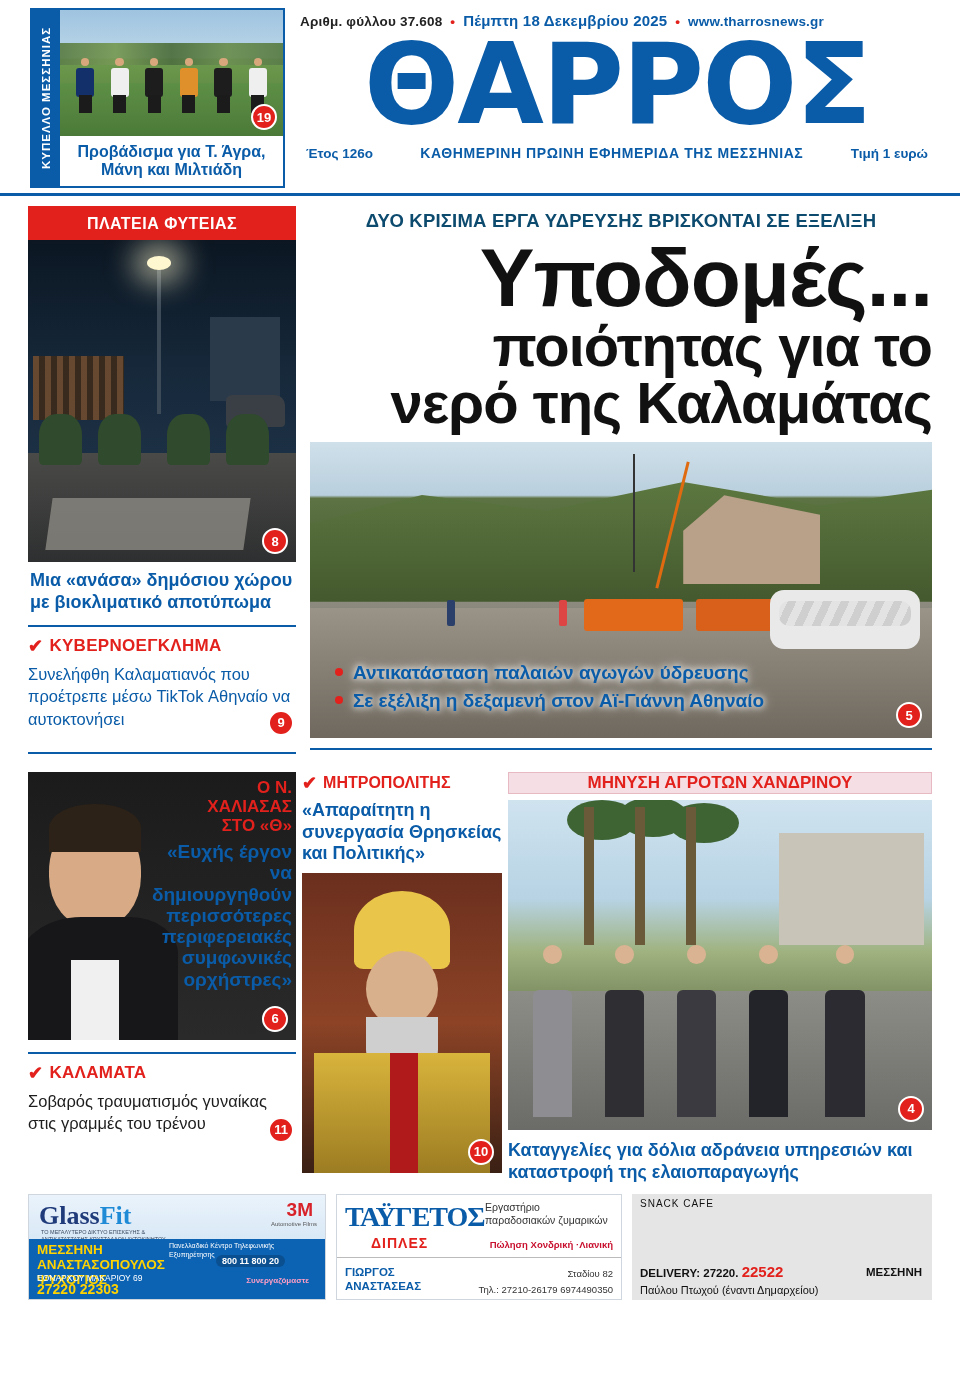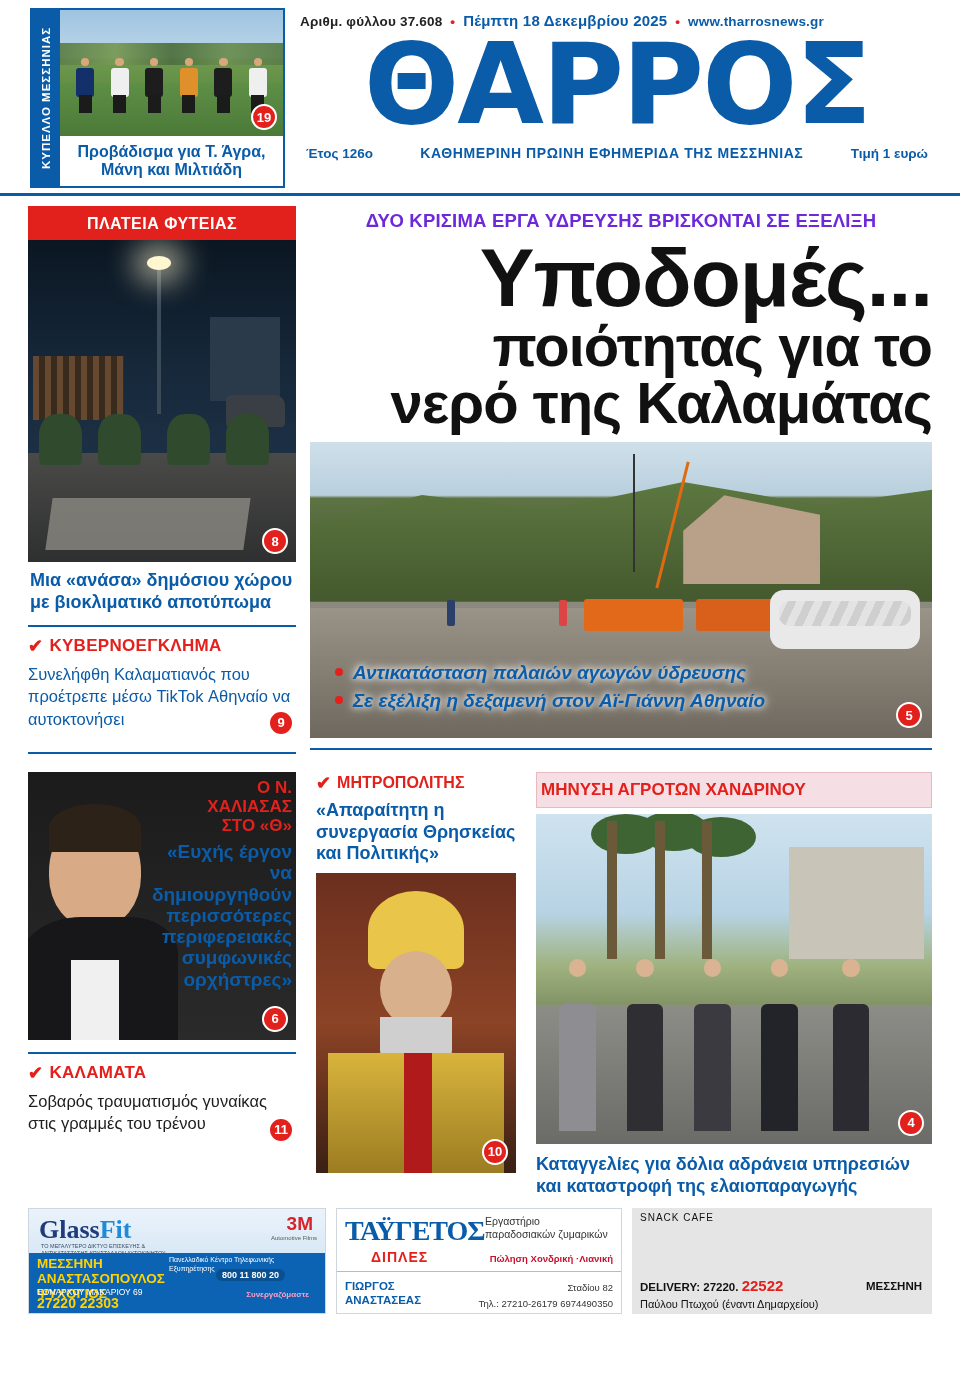--- a/index.html
+++ b/index.html
@@ -136,21 +136,21 @@
   .kicker {
     color: #e2211c; font-weight: bold; font-size: 17px; letter-spacing: .3px;
     display: flex; align-items: center; gap: 6px;
   }
   .check { color: #e2211c; font-size: 18px; font-weight: bold; }
   .body-blue { color: #0a5ca8; font-size: 16.5px; line-height: 1.35; padding-top: 6px; }
   .body-dark { color: #1d1d1d; font-size: 16.5px; line-height: 1.35; padding-top: 6px; }
 
   
   .overline {
-    color: #6d28d9; font-weight: bold; font-size: 18.5px; text-align: center;
+    color: #0c4a6e; font-weight: bold; font-size: 18.5px; text-align: center;
     letter-spacing: .2px; padding: 4px 0 6px 0;
   }
   .headline {
     text-align: right; font-weight: bold; color: #111;
     line-height: .98; letter-spacing: -1px;
   }
   .headline .l1 { font-size: 82px; }
   .headline .l2 { font-size: 58px; }
   .headline .l3 { font-size: 58px; }
 
@@ -166,29 +166,29 @@
   .work-photo .t1 { left: 44%; width: 16%; background: #e2681a; }
   .work-photo .t2 { left: 62%; width: 14%; background: #d9601a; }
   .work-photo .mixer { position: absolute; right: 2%; bottom: 30%; width: 24%; height: 20%; background: #e9e9e9; border-radius: 14px; }
   .work-photo .mixer::after { content:""; position:absolute; left: 6%; right: 6%; top: 18%; height: 42%; background: repeating-linear-gradient(115deg,#e3e3e3 0 8px,#cfcfcf 8px 16px); border-radius: 10px; }
   .work-photo .hook { position: absolute; left: 52%; top: 4%; width: 2px; height: 40%; background: #333; }
   .work-photo .worker { position: absolute; bottom: 38%; width: 8px; height: 26px; background: #d44; border-radius: 2px; }
   .work-photo .w1 { left: 40%; } .work-photo .w2 { left: 22%; background:#2a3f6a; }
 
   .bullets {
     position: absolute; left: 4%; bottom: 8%;
-    color: #0a5ca8; font-weight: bold; font-style: italic; font-size: 19px;
+    color: #0a5ca8; font-weight: bold; font-size: 19px;
     line-height: 1.45; text-shadow: 0 0 6px rgba(255,255,255,.95), 0 0 12px rgba(255,255,255,.9); margin-top: 16px;
   }
   .bullets li { list-style: none; position: relative; padding-left: 18px; }
   .bullets li::before { content: ""; position: absolute; left: 0; top: 9px; width: 8px; height: 8px; background: #e2211c; border-radius: 50%; }
   .bullets ul { margin: 0; padding: 0; }
 
   
-  .row2 { display: flex; gap: 20px; margin-top: 10px; }
+  .row2 { display: flex; gap: 6px; margin-top: 10px; }
   .col2-a { width: 268px; }
   .col2-b { width: 200px; }
   .col2-c { flex: 1; }
 
   .chalias {
     position: relative; height: 268px; overflow: hidden;
     background: linear-gradient(#1b1b1b,#2a2a2a);
   }
   .chalias .face { position: absolute; left: 8%; top: 16%; width: 34%; padding-top: 42%; border-radius: 50% 50% 45% 45%; background: #d8ab86; }
   .chalias .hair { position: absolute; left: 8%; top: 12%; width: 34%; height: 18%; border-radius: 50% 50% 0 0; background: #2c2218; }
@@ -223,22 +223,22 @@
   .agro .person .body { position: absolute; left: 8%; right: 8%; top: 26%; bottom: 0; border-radius: 6px 6px 0 0; }
   .agro .a1 { left: 5%; } .agro .a1 .body { background: #8e8e92; }
   .agro .a2 { left: 22%; } .agro .a2 .body { background: #2e2e33; }
   .agro .a3 { left: 39%; } .agro .a3 .body { background: #3a3a40; }
   .agro .a4 { left: 56%; } .agro .a4 .body { background: #22242a; }
   .agro .a5 { left: 74%; } .agro .a5 .body { background: #2b2b31; }
 
   .cap-center { color: #0a5ca8; font-size: 18px; font-weight: bold; line-height: 1.22; padding-top: 10px; }
 
   .pink-head {
-    background: #f6dfe4; color: #e2211c; text-align: left;
-    font-weight: bold; font-size: 17px; padding: 7px 4px;
+    background: #f6dfe4; color: #e2211c; text-align: center;
+    font-weight: bold; font-size: 17px; padding: 0 4px;
     border: 1px solid #e7b9c2;
   }
 
   .metro-kicker { color: #e2211c; font-weight: bold; font-size: 16px; display: flex; gap: 6px; align-items: center; }
   .metro-quote { color: #0a5ca8; font-weight: bold; font-size: 18px; line-height: 1.2; padding-top: 6px; }
 
   
   .ads { display: flex; gap: 10px; padding: 10px 28px 12px 28px; }
   .ad { position: relative; height: 106px; overflow: hidden; }
   .ad-glass { width: 298px; background: #ffffff; border: 1px solid #cfd6dd; }

